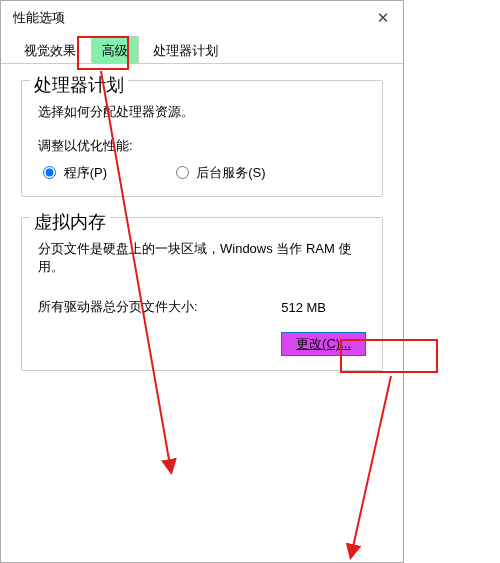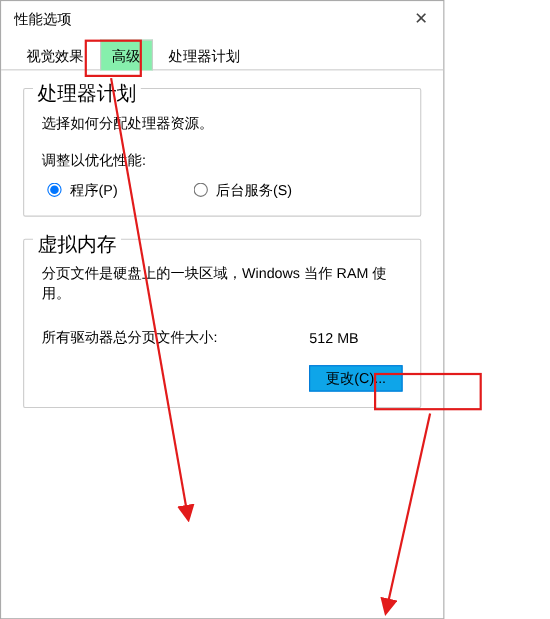--- a/index.html
+++ b/index.html
@@ -115,21 +115,22 @@
     line-height: 22px;
     padding: 0 14px;
     border: 1px solid #7a7a7a;
     background: #e1e1e1;
     text-align: center;
     font-size: 13px;
     box-sizing: border-box;
   }
   .win-btn.highlighted {
     border-color: #0078d7;
-    background: #0ea5e9;
+    background: #d946ef;
+    text-decoration: underline;
   }
 
   .red-box {
     position: absolute;
     border: 2px solid #e21b1b;
     pointer-events: none;
     box-sizing: border-box;
   }
   #red-tab {
     left: 76px;

